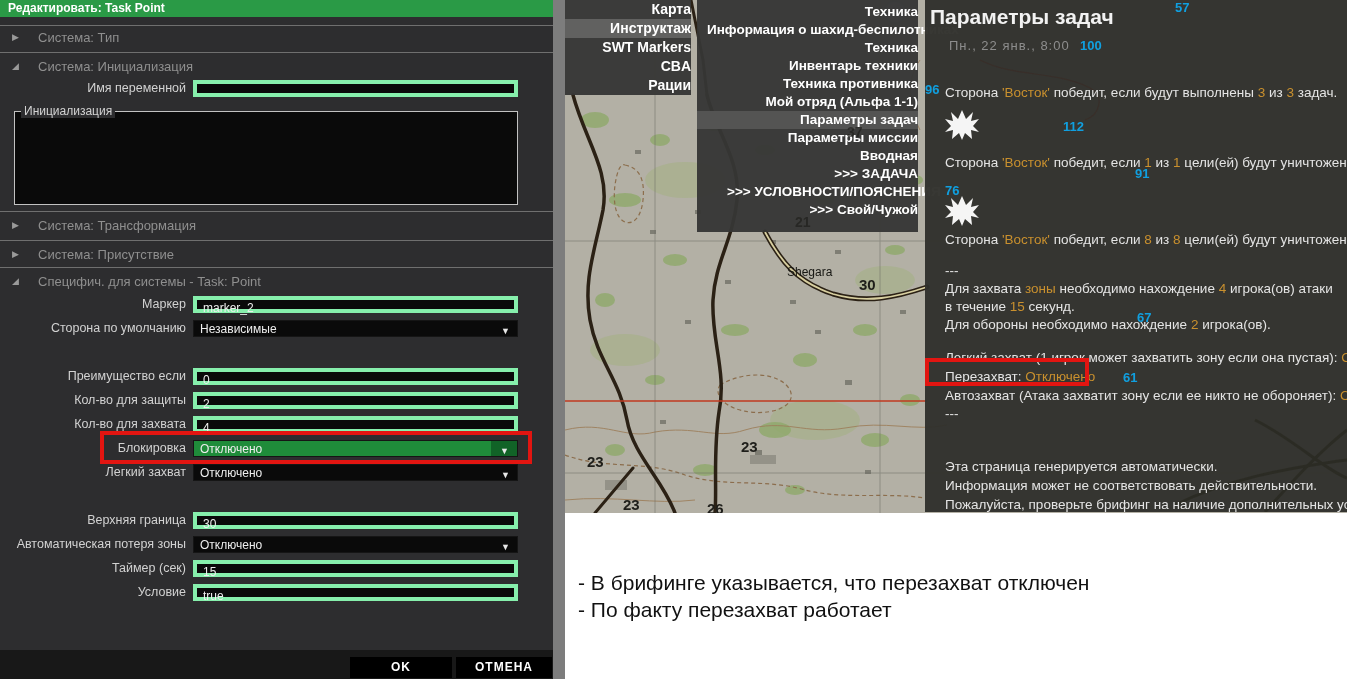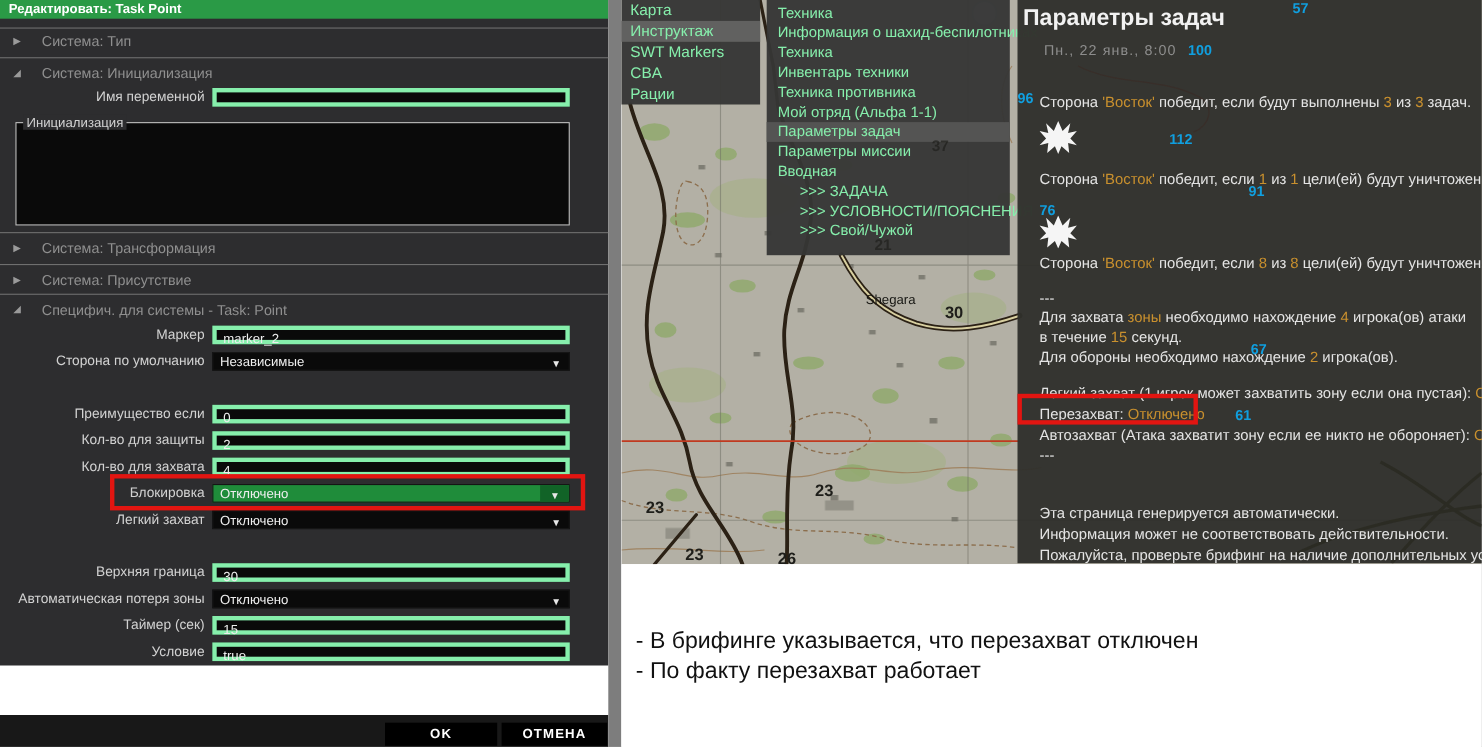--- a/index.html
+++ b/index.html
@@ -1,19 +1,19 @@
 <!DOCTYPE html>
 <html><head>
 <meta charset="utf-8">
 <style>
   html,body{margin:0;padding:0;background:#555;}
   .canvas{position:relative;width:1347px;height:679px;overflow:hidden;
           font-family:"Liberation Sans",sans-serif;background:#fff;}
   
-  .dialog{position:absolute;left:0;top:0;width:553px;height:605px;background:#2d2d2f;}
+  .dialog{position:absolute;left:0;top:0;width:553px;height:679px;background:#2d2d2f;}
   .titlebar{position:absolute;left:0;top:0;width:100%;height:17px;background:#2a9a46;
             color:#fff;font-weight:bold;font-size:12px;line-height:17px;padding-left:8px;box-sizing:border-box;}
   .divider{position:absolute;left:0;width:553px;height:1px;background:#6f6f6f;}
   .sechead{position:absolute;left:0;width:100%;height:15px;color:#8f8f8f;font-size:13px;line-height:15px;}
   .sechead .arr{position:absolute;left:12px;top:0;font-size:9px;color:#9a9a9a;}
   .sechead .txt{position:absolute;left:38px;top:0;}
   .row{position:absolute;left:0;width:553px;height:18px;}
   .flabel{position:absolute;left:0;top:1px;width:186px;text-align:right;color:#d2d2d2;font-size:12.5px;}
   .finput,.fdrop{position:absolute;left:193px;top:0;width:325px;height:17px;box-sizing:border-box;
             background:#0a0a0a;color:#eee;font-size:12px;line-height:15px;padding:1px 0 0 6px;}
@@ -35,21 +35,21 @@
   .strip{position:absolute;left:553px;top:0;width:12px;height:679px;background:#7d7d7d;}
   
   .game{position:absolute;left:565px;top:0;width:782px;height:679px;background:#fff;}
   .mapwrap{position:absolute;left:0;top:0;width:782px;height:513px;}
   .pt{position:absolute;font-weight:bold;font-size:14px;color:#1e1e1a;white-space:nowrap;}
   .pt.town{font-weight:normal;font-size:12px;color:#161612;}
   .pt.big{font-size:15px;}
   .pt.ghost{color:#0ea5e9;opacity:.95;font-size:13px;}
   .pt.faint{color:#1d1d19;opacity:.65;}
   .gmenu{position:absolute;background:rgba(54,54,53,0.96);}
-  .gmenu .mi{position:relative;color:#86efac;font-weight:normal;white-space:nowrap;}
+  .gmenu .mi{position:relative;color:#ffffff;font-weight:bold;white-space:nowrap;text-align:right;}
   .leftmenu{left:0;top:0;width:126px;height:95px;}
   .leftmenu .mi{height:19px;line-height:19px;padding-left:8px;font-size:14px;}
   .leftmenu .mi.active{background:#616160;}
   .midmenu{left:132px;top:0;width:221px;height:232px;padding-top:3px;box-sizing:border-box;}
   .midmenu .mi{height:18px;line-height:18px;padding-left:10px;font-size:13.5px;}
   .midmenu .mi.active{background:#545453;}
   .midmenu .mi.indent{padding-left:30px;}
   
   .bpanel{position:absolute;left:360px;top:0;width:422px;height:512px;background:rgba(48,48,44,0.96);}
   .btitle{position:absolute;left:5px;top:5px;font-size:21px;font-weight:bold;color:#f2f2f2;}

